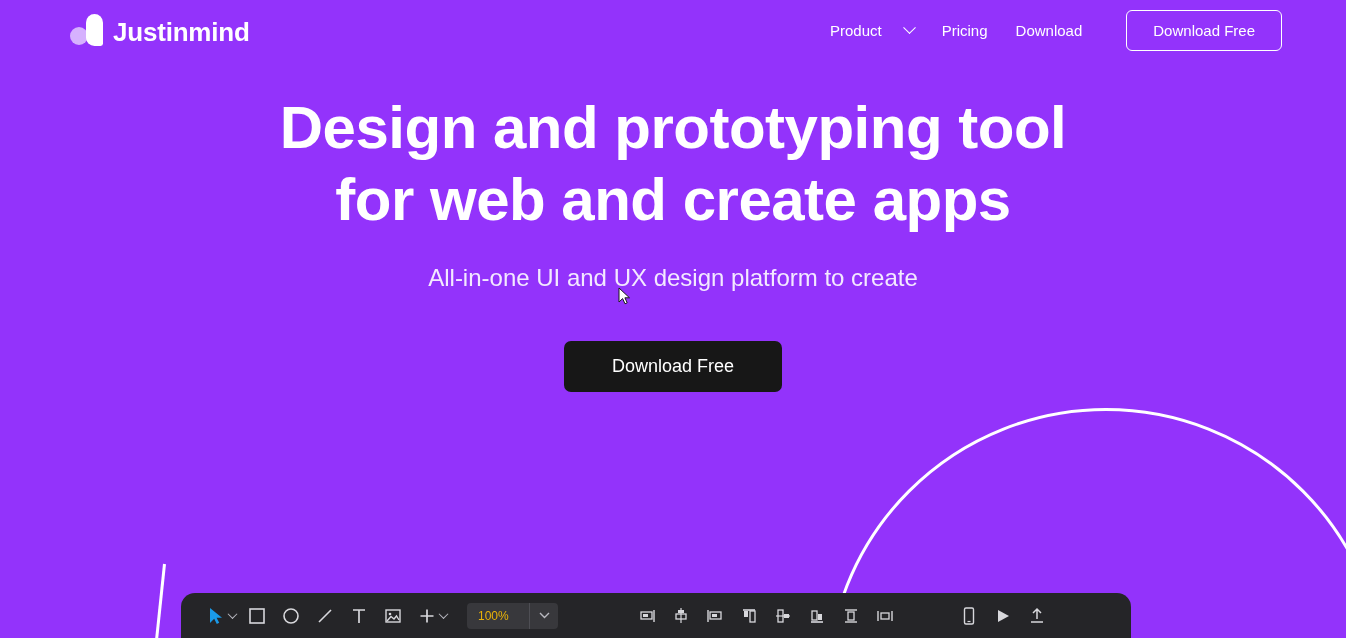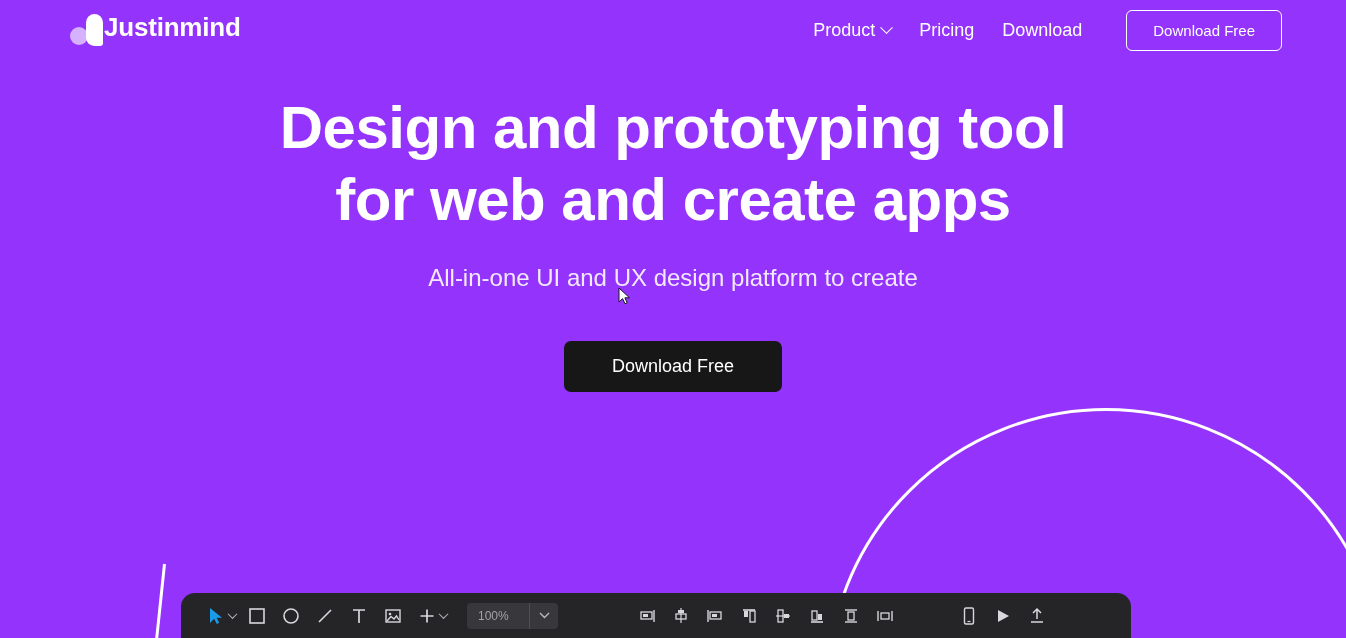--- a/index.html
+++ b/index.html
@@ -43,21 +43,22 @@
     position: absolute;
     top: 0; left: 0; right: 0;
     height: 60px;
     display: flex;
     align-items: center;
     padding: 0 64px 0 70px;
     z-index: 5;
   }
   .brand {
     display: flex;
-    align-items: flex-start;
+    align-items: flex-end;
+    gap: 9px;
   }
   .logo-mark {
     position: relative;
     width: 34px;
     height: 36px;
   }
   .logo-dot {
     position: absolute;
     left: 0; top: 15px;
     width: 18px; height: 18px;
@@ -80,25 +81,25 @@
   }
 
   .nav {
     margin-left: auto;
     display: flex;
     align-items: center;
     gap: 0;
   }
   .nav-item {
     color: #ffffff;
-    font-size: 18px;
+    font-size: 15px;
     padding: 6px 14px;
     display: flex;
     align-items: center;
-    gap: 7px;
+    gap: 23px;
     cursor: pointer;
     white-space: nowrap;
   }
   .chev {
     display: inline-block;
     width: 9px; height: 9px;
     border-right: 1.6px solid #ffffff;
     border-bottom: 1.6px solid #ffffff;
     transform: rotate(45deg) translate(-2px,-2px);
   }
@@ -202,21 +203,21 @@
   .zoom-field {
     display: flex;
     align-items: center;
     background: #38383c;
     border-radius: 4px;
     height: 26px;
     margin-left: 16px;
     overflow: hidden;
   }
   .zoom-val {
-    color: #a3a3a3;
+    color: #eab308;
     font-size: 12px;
     padding: 0 16px 0 11px;
     min-width: 62px;
   }
   .zoom-sep {
     width: 1px; height: 26px; background: #4e4e54;
   }
   .zoom-arrow {
     width: 28px; height: 26px;
     display: flex; align-items: center; justify-content: center;

